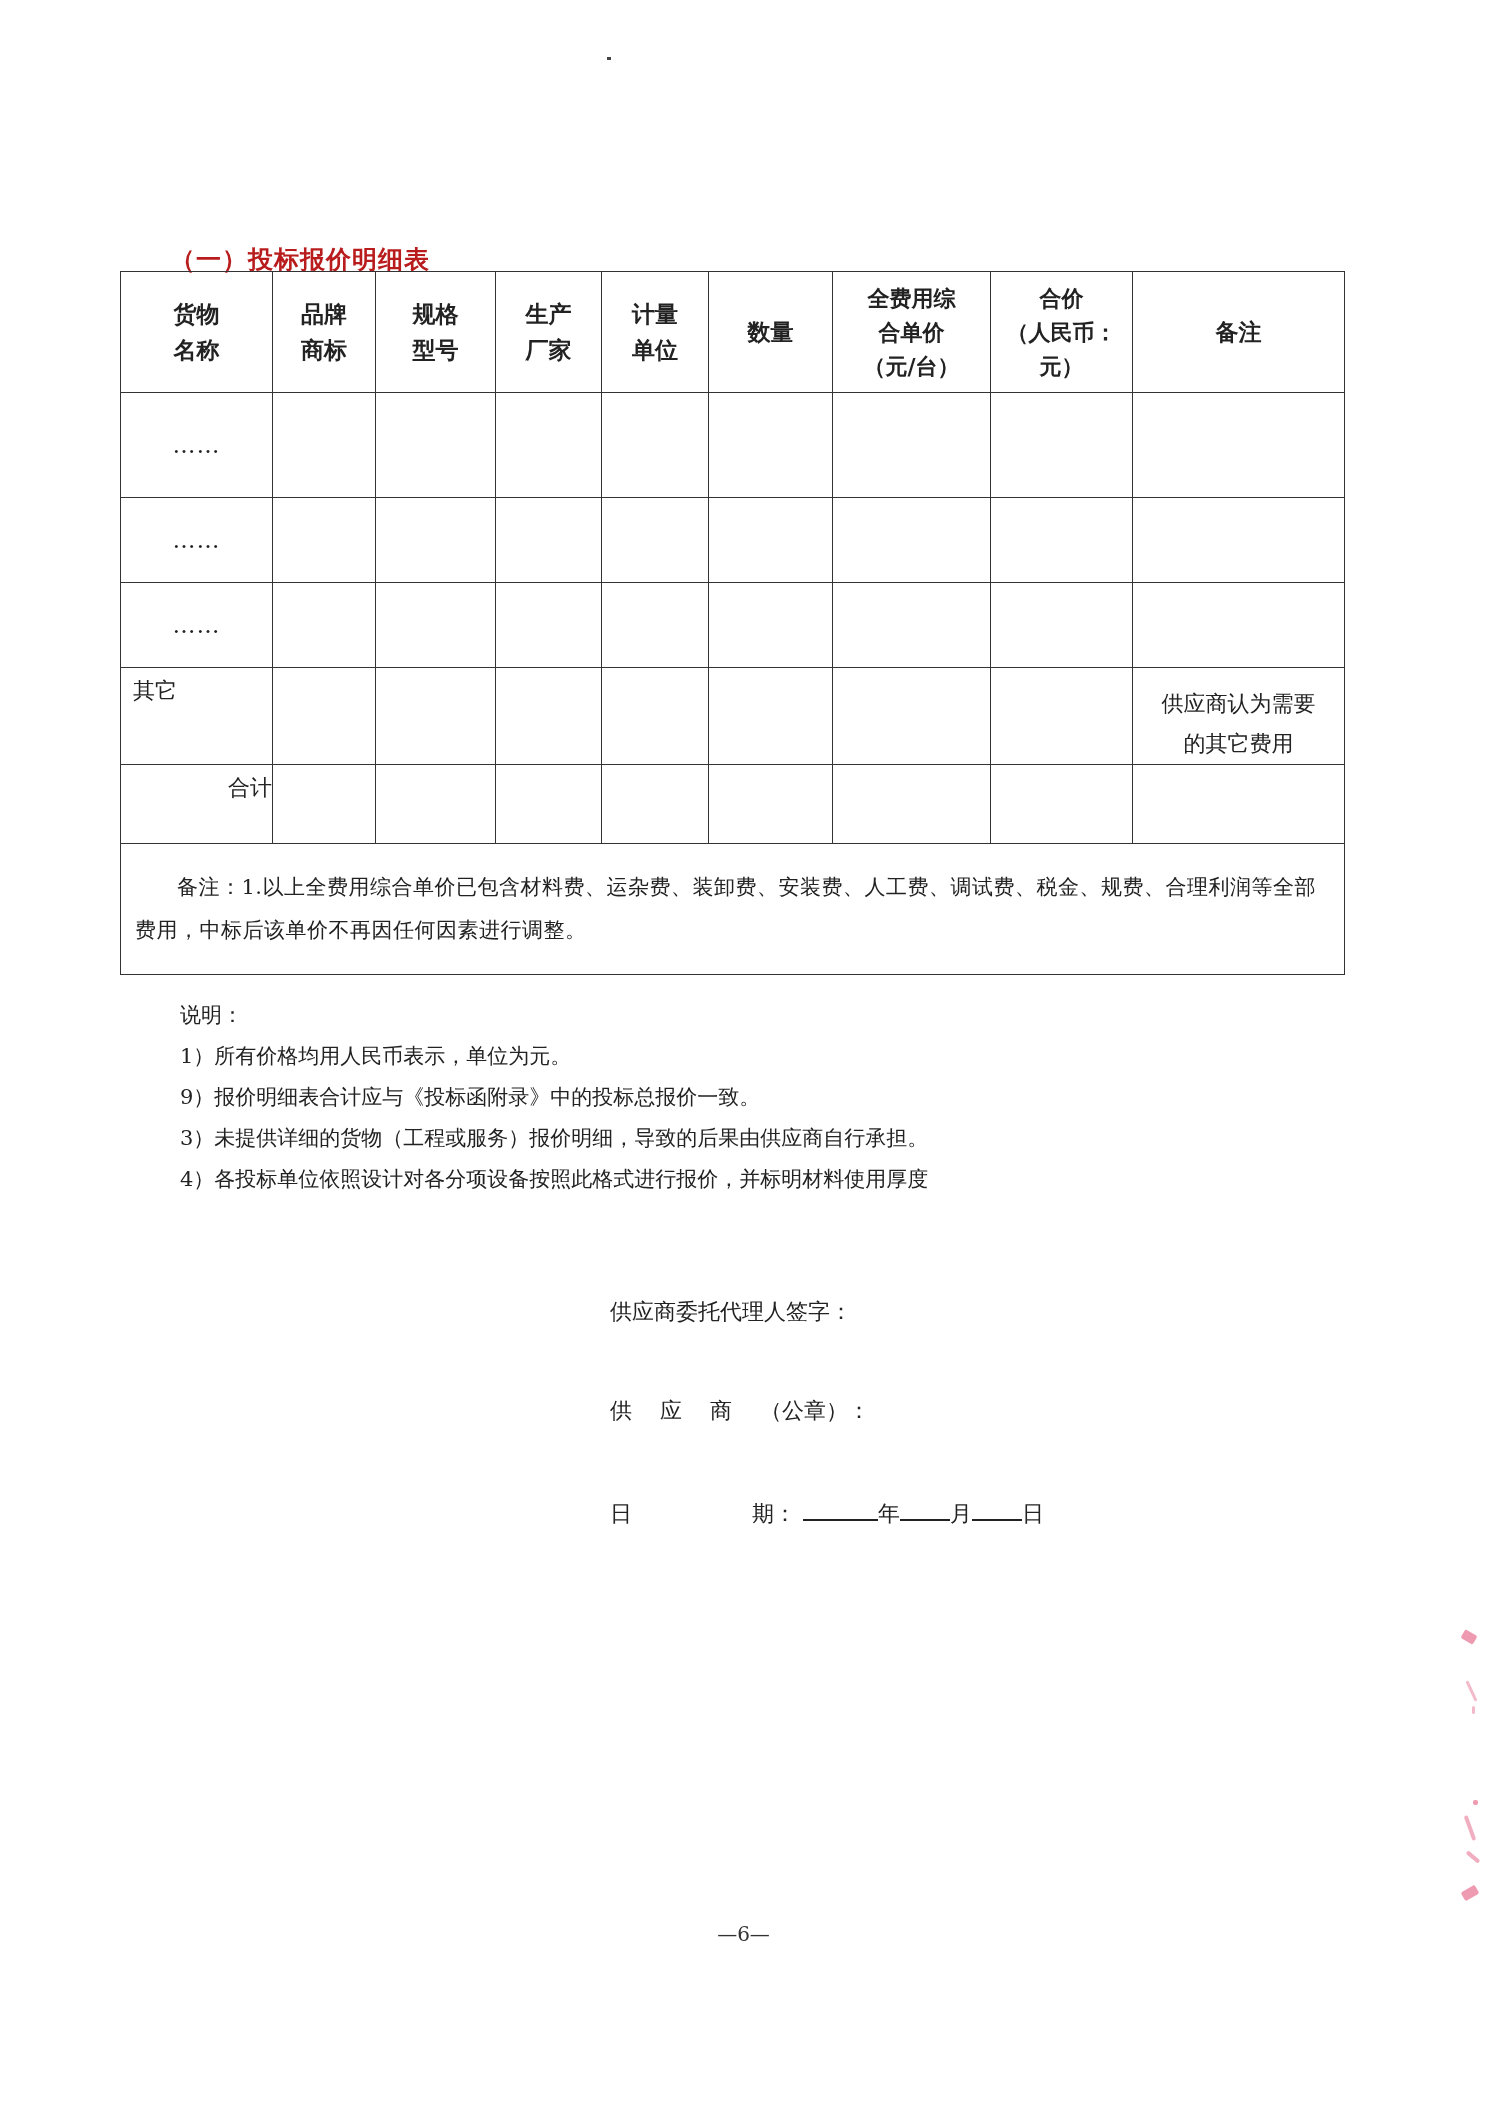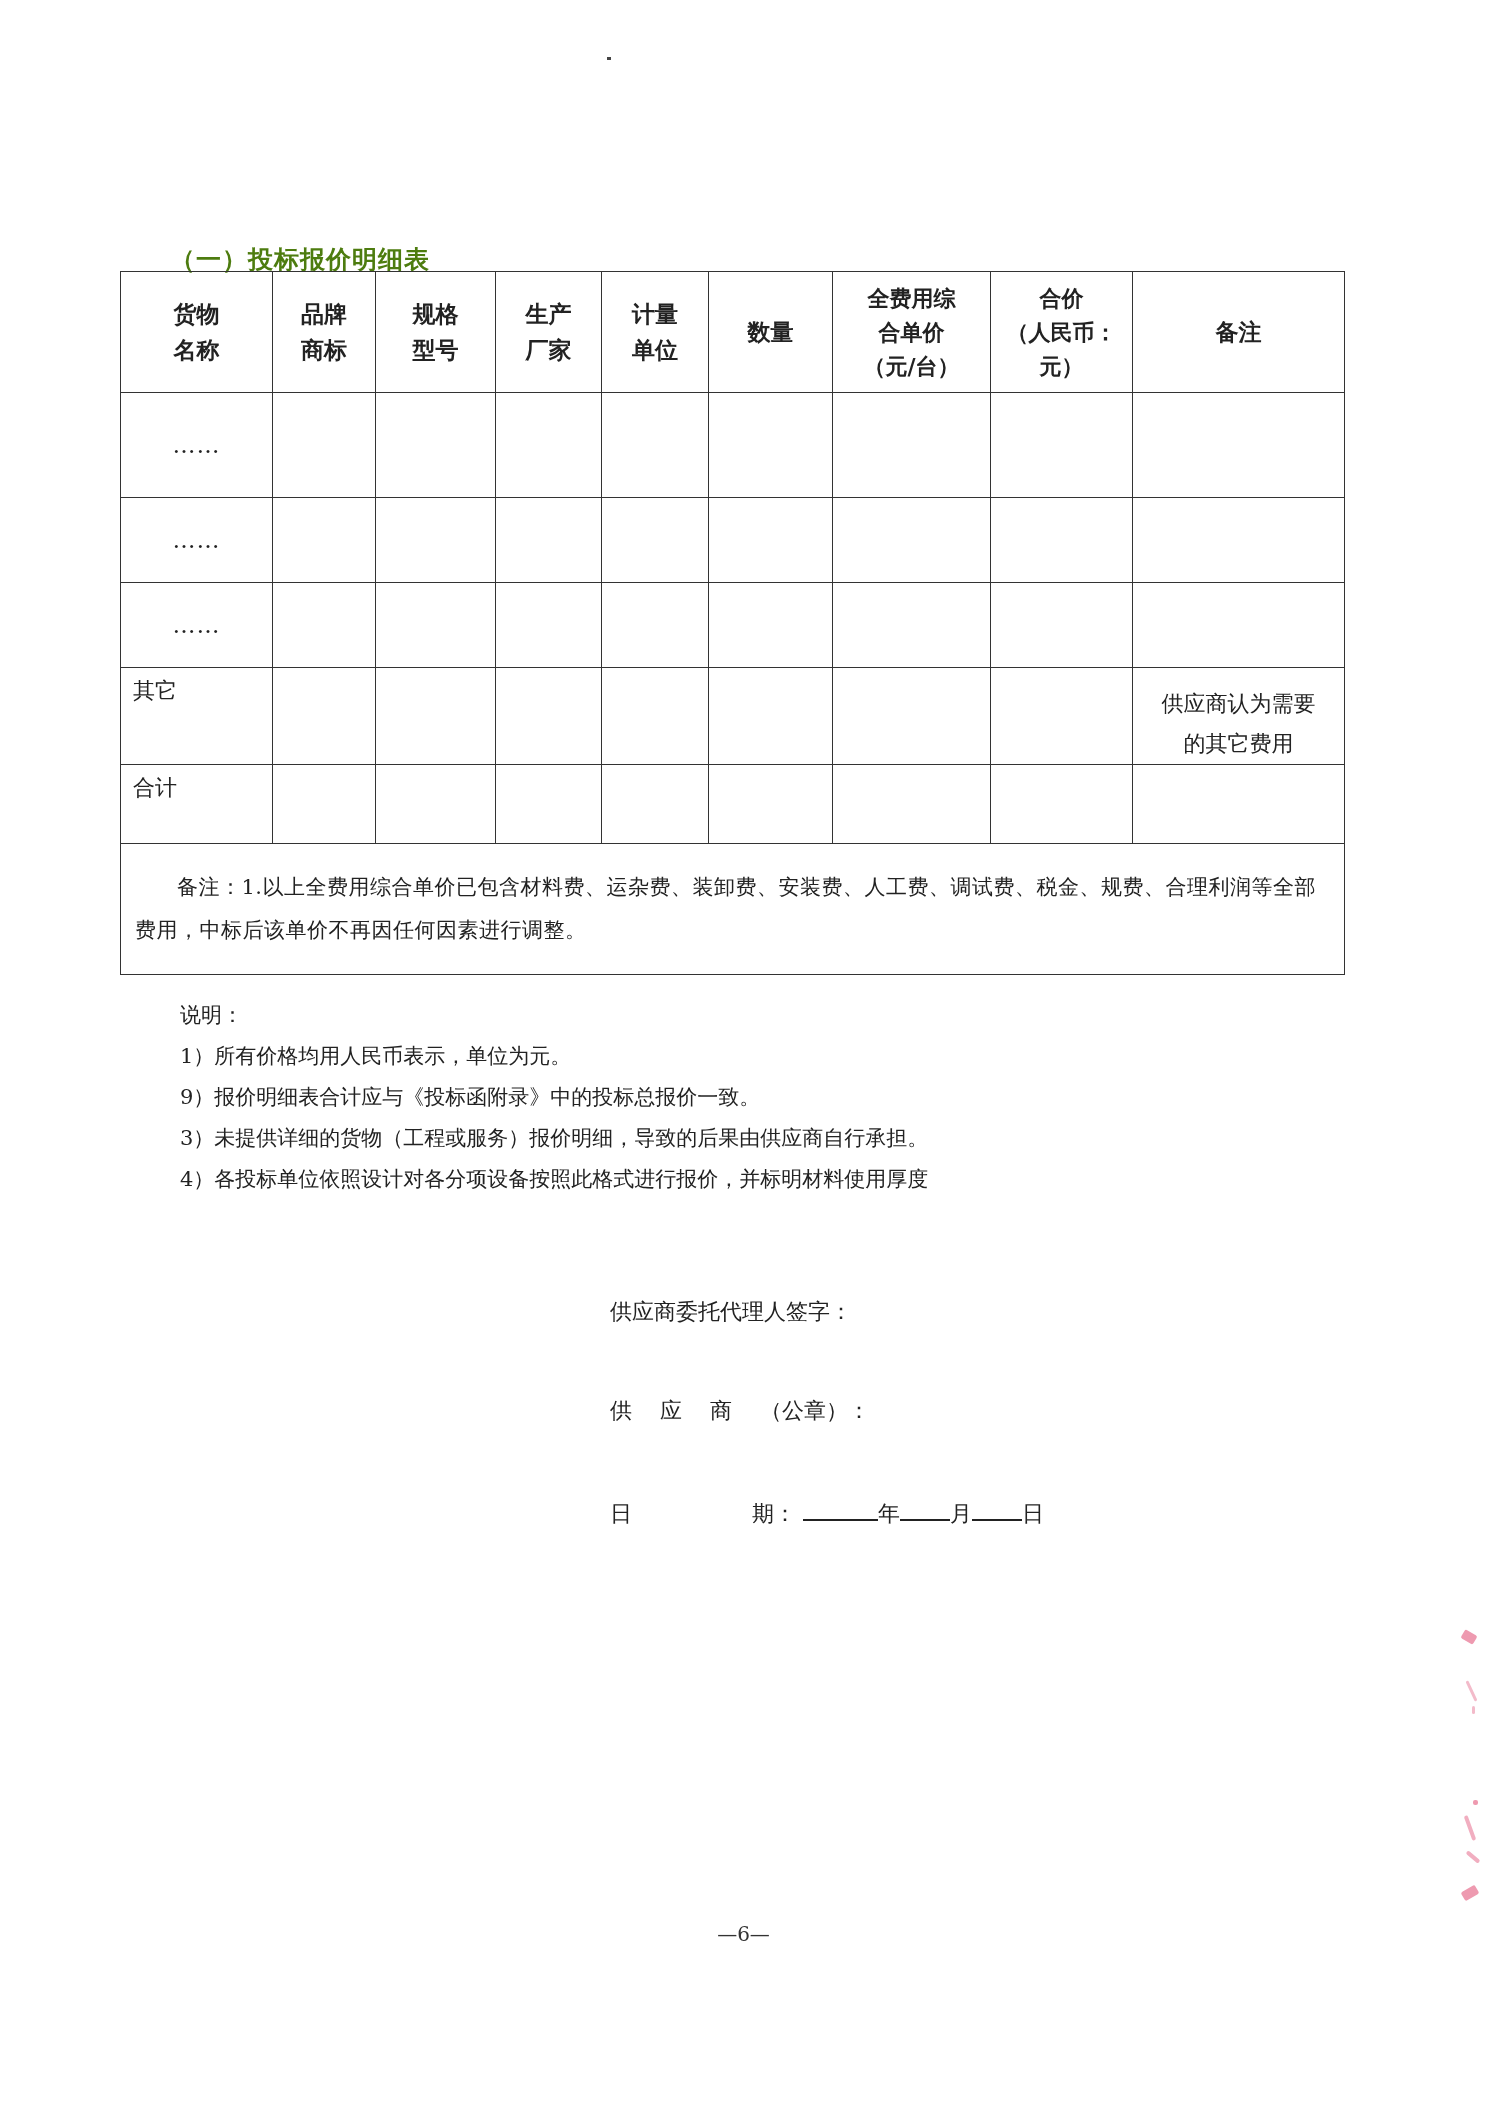--- a/index.html
+++ b/index.html
@@ -1,28 +1,28 @@
 <!DOCTYPE html>
 <html><head>
 <meta charset="utf-8">
 <style>
   html, body { margin: 0; padding: 0; background: #ffffff; }
   body { width: 1487px; height: 2105px; position: relative; overflow: hidden;
          font-family: "DejaVu Serif", "Liberation Serif", serif; color: #222; }
   .speck { position: absolute; left: 607px; top: 57px; width: 4px; height: 3px; background: #444; }
-  .section-title { position: absolute; left: 170px; top: 243px; font-size: 25px; font-weight: bold; color: #4d7c0f; letter-spacing: 1px; }
+  .section-title { position: absolute; left: 170px; top: 243px; font-size: 25px; font-weight: bold; color: #b91c1c; letter-spacing: 1px; }
   table.quote { position: absolute; left: 120px; top: 271px; border-collapse: collapse; table-layout: fixed; width: 1224px; }
   table.quote td { border: 1.5px solid #333; padding: 0; font-size: 23px; color: #222; }
   .hdr td { height: 120px; text-align: center; vertical-align: middle; line-height: 36px; font-weight: bold; }
   .hdr td.small { font-size: 22px; line-height: 34px; }
   .r1 td { height: 104px; }
   .r2 td { height: 84px; }
   .r3 td { height: 84px; }
   .ro td { height: 80px; }
-  .rt td { height: 70px; }
+  .rt td { height: 70px; text-align: right; }
   .dots { text-align: center; vertical-align: middle; font-size: 18px; letter-spacing: 1px; }
   .label-cell { vertical-align: top !important; padding: 8px 0 0 12px !important; font-size: 22px !important; }
   .remark-cell { vertical-align: top !important; text-align: center; line-height: 40px; font-size: 22px !important; padding-top: 16px !important; }
   .note-cell { height: 130px; vertical-align: middle; padding: 0 12px 0 14px !important; font-size: 21px !important; line-height: 43px; text-indent: 42px; letter-spacing: 0.5px; margin-left: 10px; }
   .explain { position: absolute; left: 180px; top: 990px; font-size: 21px; line-height: 32px; color: #222; }
   .explain div { white-space: nowrap; margin-top: 9px; }
   .sign { position: absolute; left: 610px; font-size: 22px; color: #222; white-space: nowrap; }
   .sign-1 { top: 1297px; text-align: center; }
   .sign-2 { top: 1396px; word-spacing: 0; }
   .sign-2 .sp { display: inline-block; width: 28px; }

